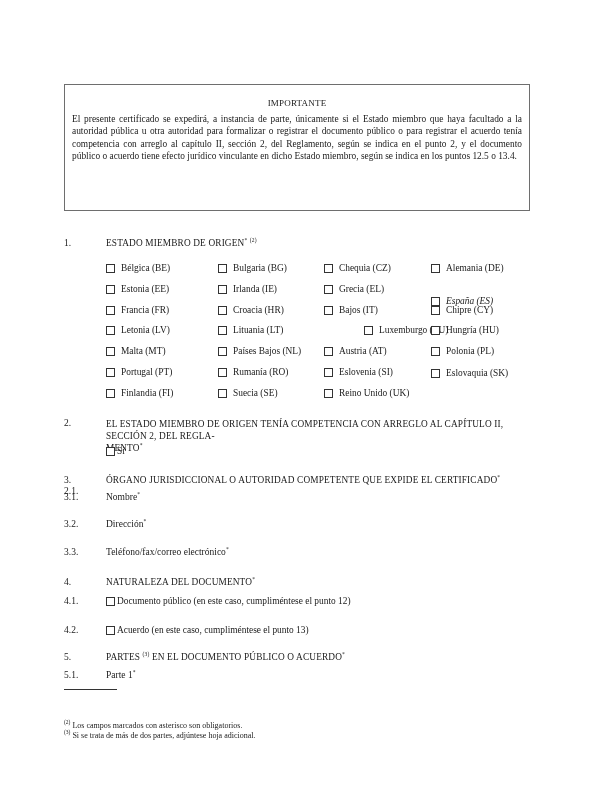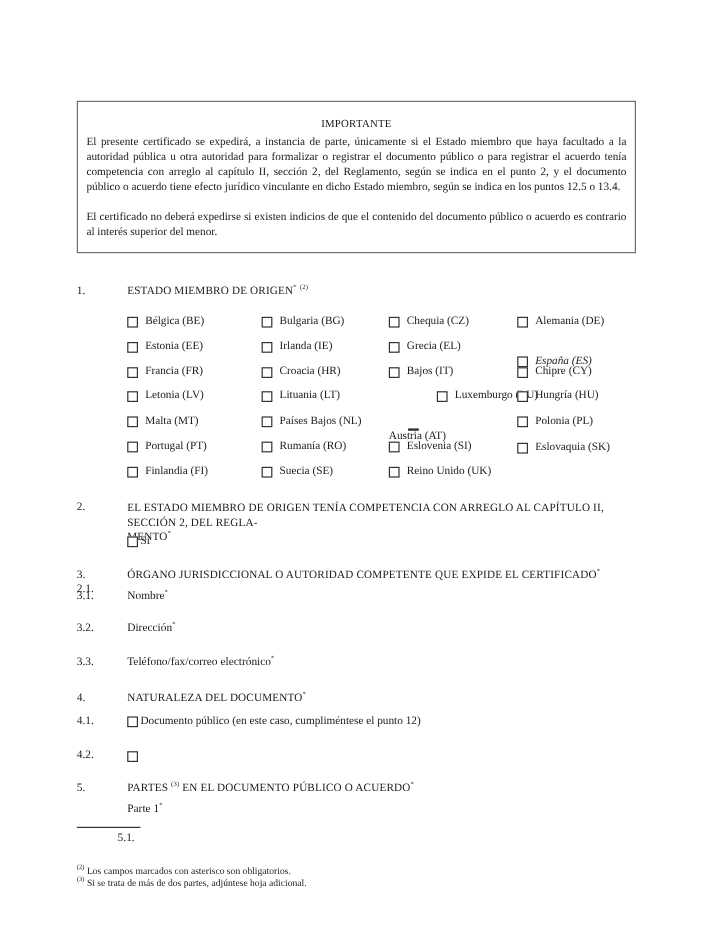--- a/index.html
+++ b/index.html
@@ -38,21 +38,20 @@
     border-top: 1px solid #333;
   }
   .footnote { position: absolute; left: 64px; font-size: 8px; }
 </style>
 </head>
 <body>
 
 <div class="notice-box">
   <div class="notice-title">IMPORTANTE</div>
   <p class="notice-p">El presente certificado se expedirá, a instancia de parte, únicamente si el Estado miembro que haya facultado a la autoridad pública u otra autoridad para formalizar o registrar el documento público o para registrar el acuerdo tenía competencia con arreglo al capítulo II, sección 2, del Reglamento, según se indica en el punto 2, y el documento público o acuerdo tiene efecto jurídico vinculante en dicho Estado miembro, según se indica en los puntos 12.5 o 13.4.</p>
-  <p class="notice-p">El certificado no deberá expedirse si existen indicios de que el contenido del documento público o acuerdo es contrario al interés superior del menor.</p>
 </div>
 
 <div class="num" style="top:238px;">1.</div>
 <div class="abs sc" style="left:106px; top:238px;">
   <span>ESTADO MIEMBRO DE ORIGEN</span><sup>*</sup>
   <sup>(2)</sup>
 </div>
 
 <div>
 
@@ -125,21 +124,21 @@
     </div>
 
   <div class="cb-item" style="left:106px; top:345px;">
       <span class="cb"></span>
       <span>Malta (MT)</span>
     </div>
   <div class="cb-item" style="left:218px; top:345px;align-items:center;">
       <span class="cb"></span>
       <span>Países Bajos (NL)</span>
     </div>
-  <div class="cb-item" style="left:324px; top:357px;flex-direction:column;">
+  <div class="cb-item" style="left:324px; top:345px;">
       <span class="cb"></span>
       <span>Austria (AT)</span>
     </div>
   <div class="cb-item" style="left:431px; top:345px;">
       <span class="cb"></span>
       <span>Polonia (PL)</span>
     </div>
 
   <div class="cb-item" style="left:106px; top:366px;">
       <span class="cb"></span>
@@ -200,27 +199,28 @@
 
 <div class="num" style="top:596px;">4.1.</div>
 <div class="cb-item" style="left:106px; top:595px;">
     <span class="cb cb-tight"></span>
     <span>Documento público (en este caso, cumpliméntese el punto 12)</span>
   </div>
 
 <div class="num" style="top:625px;">4.2.</div>
 <div class="cb-item" style="left:106px; top:624px;">
     <span class="cb cb-tight"></span>
+    <span>Acuerdo (en este caso, cumpliméntese el punto 13)</span>
   </div>
 
 <div class="num" style="top:652px;">5.</div>
 <div class="abs sc" style="left:106px; top:652px;">
   <span>PARTES</span>
   <sup>(3)</sup>
   <span>EN EL DOCUMENTO PÚBLICO O ACUERDO</span><sup>*</sup>
 </div>
 
-<div class="num" style="top:694px;margin-left:34px;">5.1.</div>
+<div class="num" style="top:670px;">5.1.</div>
 <div class="abs label" style="left:106px; top:670px;"><span>Parte 1</span><sup>*</sup></div>
 
 <div class="rule"></div>
 <div class="footnote" style="top:721px;"><sup>(2)</sup> <span>Los campos marcados con asterisco son obligatorios.</span></div>
 <div class="footnote" style="top:731px;"><sup>(3)</sup> <span>Si se trata de más de dos partes, adjúntese hoja adicional.</span></div>
 
 </body></html>

